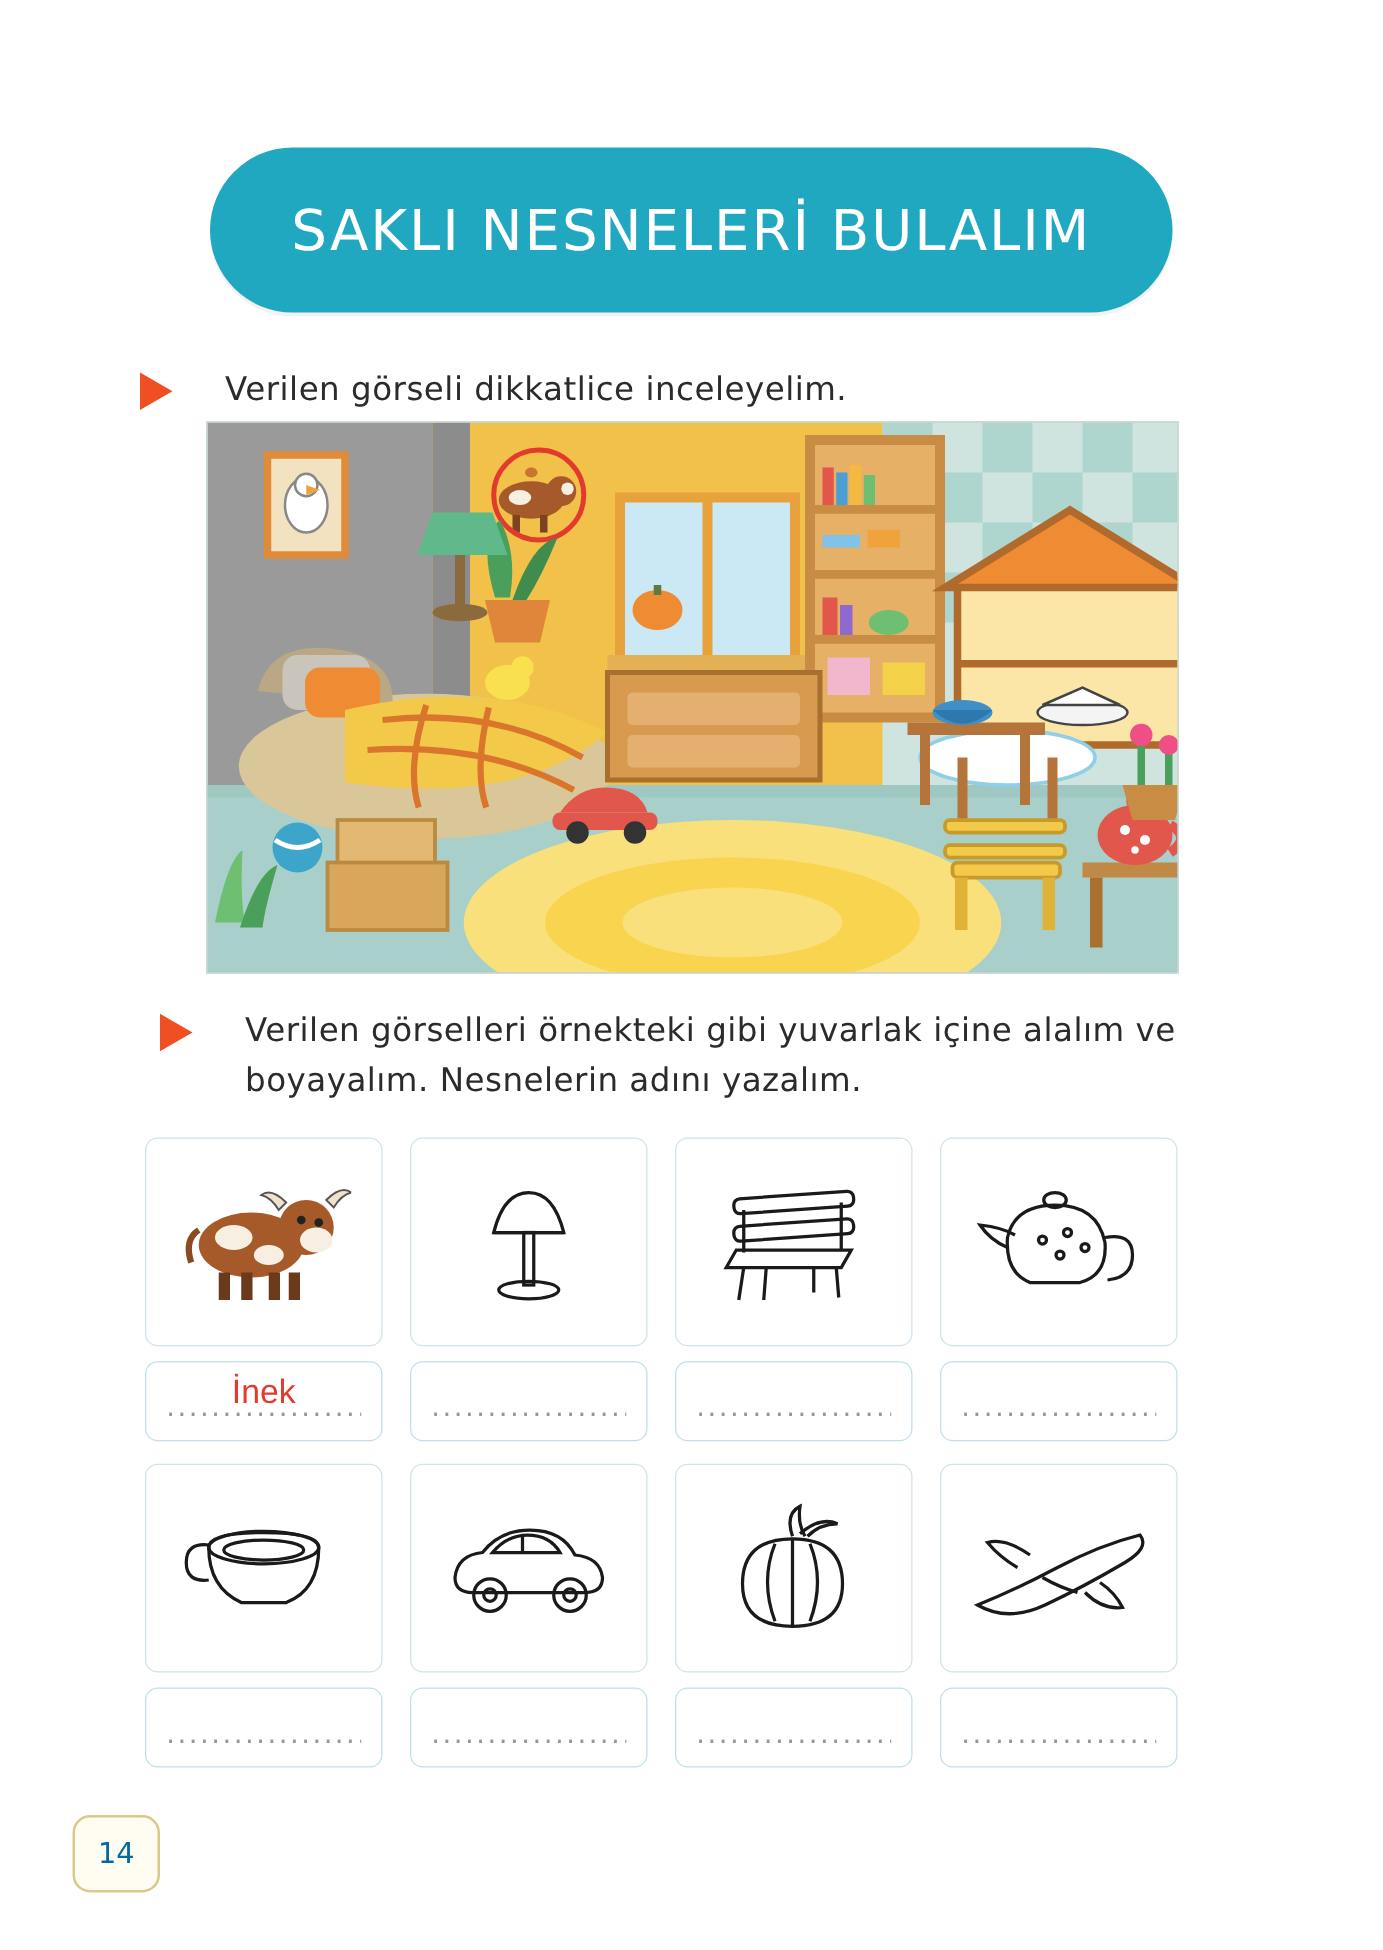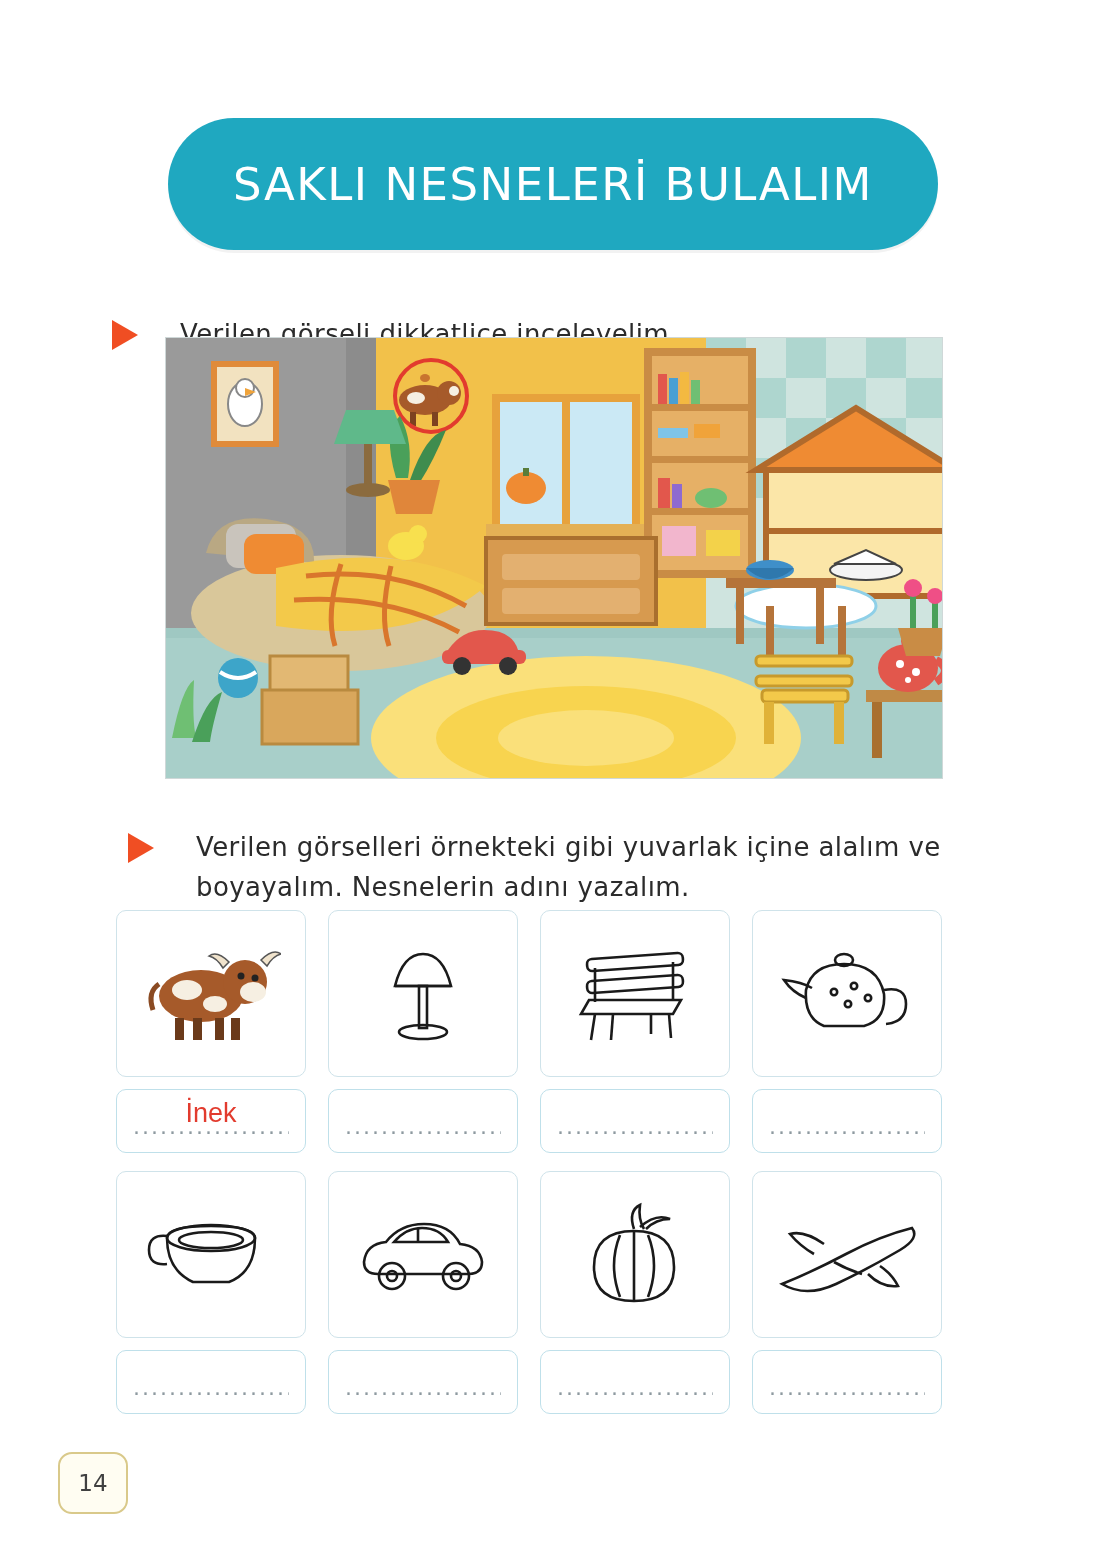--- a/index.html
+++ b/index.html
@@ -16,21 +16,21 @@
     background:#1fa8c0;border-radius:66px;
     display:flex;align-items:center;justify-content:center;
     box-shadow:0 3px 0 rgba(0,0,0,0.05);
   }
   .title-pill span{
     color:#ffffff;font-size:45px;letter-spacing:1.5px;
     font-family:"DejaVu Sans", sans-serif;font-weight:400;
   }
 
   
-  .instr{position:absolute;display:flex;align-items:flex-start;margin-top:22px;}
+  .instr{position:absolute;display:flex;align-items:flex-start;}
   .tri{
     width:0;height:0;border-left:26px solid #f04e23;
     border-top:15px solid transparent;border-bottom:15px solid transparent;
     margin-top:6px;flex:0 0 auto;
   }
   .instr .txt{
     margin-left:42px;color:#2b2b2b;font-size:26px;line-height:40px;
     letter-spacing:.4px;max-width:760px;
   }
   #instr1{left:112px;top:292px;}
@@ -64,21 +64,21 @@
   .ans .filled{
     position:absolute;left:0;right:0;top:8px;text-align:center;
     color:#e23b2e;font-size:27px;font-family:Liberation Sans, sans-serif;
   }
 
   
   .pagenum{
     position:absolute;left:58px;top:1452px;width:66px;height:58px;
     border:2px solid #d9c98a;border-radius:14px;background:#fffdf2;
     display:flex;align-items:center;justify-content:center;
-    font-size:23px;color:#404040;
+    font-size:23px;color:#0369a1;
   }
 </style>
 </head>
 <body>
 
 <div class="page">
 
   <div class="title-pill">
     <span>SAKLI NESNELERİ BULALIM</span>
   </div>

